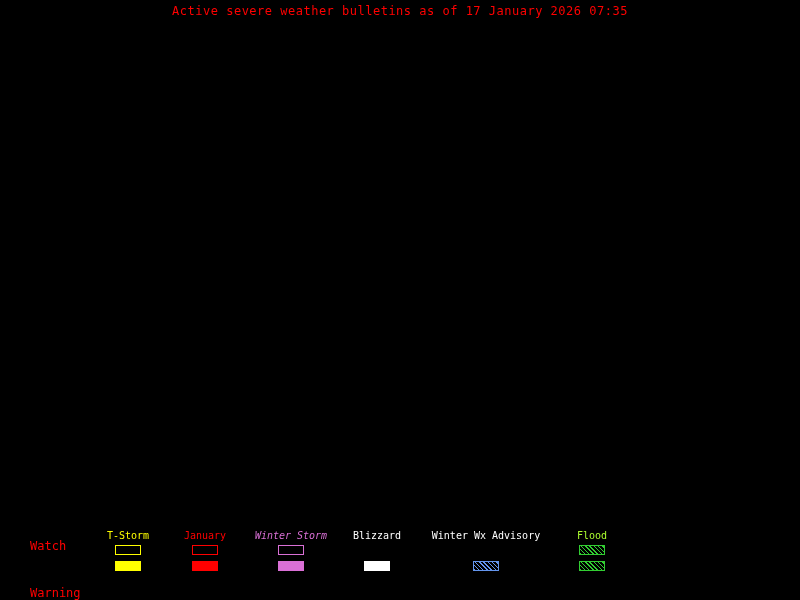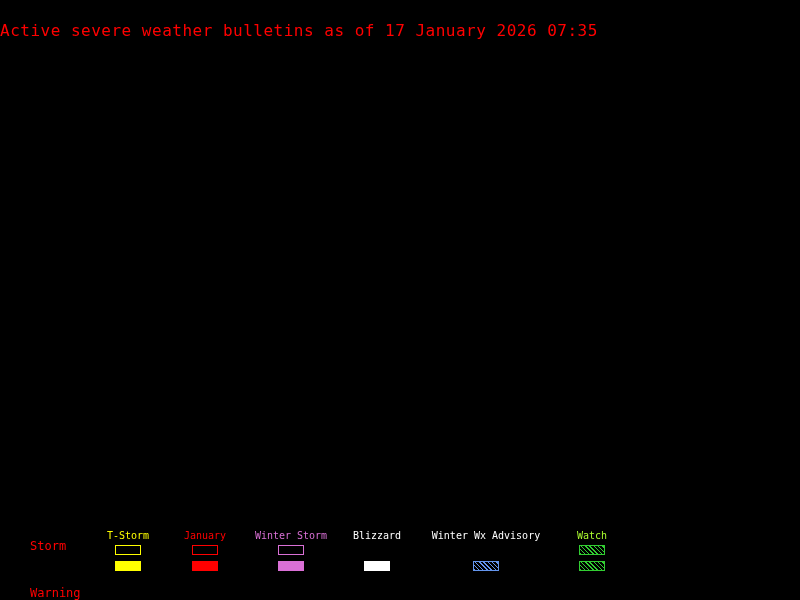--- a/index.html
+++ b/index.html
@@ -1,64 +1,64 @@
 <!DOCTYPE html>
 <html><head>
 <meta charset="utf-8">
 <style>
   html,body{margin:0;padding:0;background:#000;}
   body{width:800px;height:600px;overflow:hidden;font-family:"DejaVu Sans Mono","Liberation Mono",monospace;}
   .screen{position:relative;width:800px;height:600px;background:#000;}
   .map-area{position:absolute;left:0;top:0;width:800px;height:600px;background:#000;}
-  .title{position:absolute;top:21px;left:0;width:100%;font-size:16px;letter-spacing:0.5px;white-space:pre;}
+  .title{position:absolute;top:4px;left:0;width:100%;text-align:center;font-size:12px;letter-spacing:0.5px;white-space:pre;}
   .row-label{position:absolute;left:30px;font-size:12px;line-height:13px;}
   #row-label-watch{top:540px;}
   #row-label-warning{top:555px;}
   .legend-col{position:absolute;top:529px;width:150px;text-align:center;}
   .legend-label{font-size:10px;line-height:13px;white-space:pre;}
   .swatch{width:24px;height:8px;margin:3px auto 0;box-sizing:content-box;}
   .swatch.warning-row{margin-top:6px;}
 </style>
 </head>
 <body>
 
 <div class="screen">
   <div class="map-area"></div>
 
   <div class="title" id="page-title" style="color: rgb(255, 0, 0);">Active severe weather bulletins as of 17 January 2026 07:35</div>
 
   <div class="legend">
-    <div class="row-label" id="row-label-watch" style="color: rgb(255, 0, 0);">Storm</div>
+    <div class="row-label" id="row-label-watch" style="color: rgb(255, 0, 0);">Watch</div>
     <div class="row-label" id="row-label-warning" style="color: rgb(255, 0, 0); margin-top: 32px;">Warning</div>
     <div id="legend-columns">
         <div class="legend-col" style="left: 53px;">
           <div class="legend-label" style="color: rgb(255, 255, 0);">T-Storm</div>
           <div class="swatch" style="border: 1px solid rgb(255, 255, 0);"></div>
           <div class="swatch warning-row" style="border: 1px solid rgb(255, 255, 0); background: rgb(255, 255, 0);"></div>
         </div>
         <div class="legend-col" style="left: 130px;">
           <div class="legend-label" style="color: rgb(255, 0, 0);">January</div>
           <div class="swatch" style="border: 1px solid rgb(255, 0, 0);"></div>
           <div class="swatch warning-row" style="border: 1px solid rgb(255, 0, 0); background: rgb(255, 0, 0);"></div>
         </div>
         <div class="legend-col" style="left: 216px;">
-          <div class="legend-label" style="color: rgb(218, 112, 214);">Winter Storm</div>
+          <div class="legend-label" style="color: rgb(218, 112, 214); font-style: italic;">Winter Storm</div>
           <div class="swatch" style="border: 1px solid rgb(218, 112, 214);"></div>
           <div class="swatch warning-row" style="border: 1px solid rgb(218, 112, 214); background: rgb(218, 112, 214);"></div>
         </div>
         <div class="legend-col" style="left: 302px;">
           <div class="legend-label" style="color: rgb(255, 255, 255); text-align: center;">Blizzard</div>
           <div class="swatch" style="visibility: hidden; border: 1px solid transparent;"></div>
           <div class="swatch warning-row" style="border: 1px solid rgb(255, 255, 255); background: rgb(255, 255, 255);"></div>
         </div>
         <div class="legend-col" style="left: 411px;">
           <div class="legend-label" style="color: #ffffff;">Winter Wx Advisory</div>
           <div class="swatch" style="visibility: hidden; border: 1px solid transparent;"></div>
           <div class="swatch warning-row" style="border: 1px solid rgb(100, 149, 237); background: repeating-linear-gradient(45deg, rgb(100, 149, 237) 0px, rgb(100, 149, 237) 1px, transparent 1px, transparent 3px);"></div>
         </div>
         <div class="legend-col" style="left: 517px;">
-          <div class="legend-label" style="color: rgb(173, 255, 47);">Watch</div>
+          <div class="legend-label" style="color: rgb(173, 255, 47);">Flood</div>
           <div class="swatch" style="border: 1px solid rgb(50, 205, 50); background: repeating-linear-gradient(45deg, rgb(50, 205, 50) 0px, rgb(50, 205, 50) 1px, transparent 1px, transparent 3px);"></div>
           <div class="swatch warning-row" style="border: 1px solid rgb(50, 205, 50); background: repeating-linear-gradient(45deg, rgb(50, 205, 50) 0px, rgb(50, 205, 50) 1px, transparent 1px, transparent 3px);"></div>
         </div>
       </div>
   </div>
 </div>
 
 </body></html>

